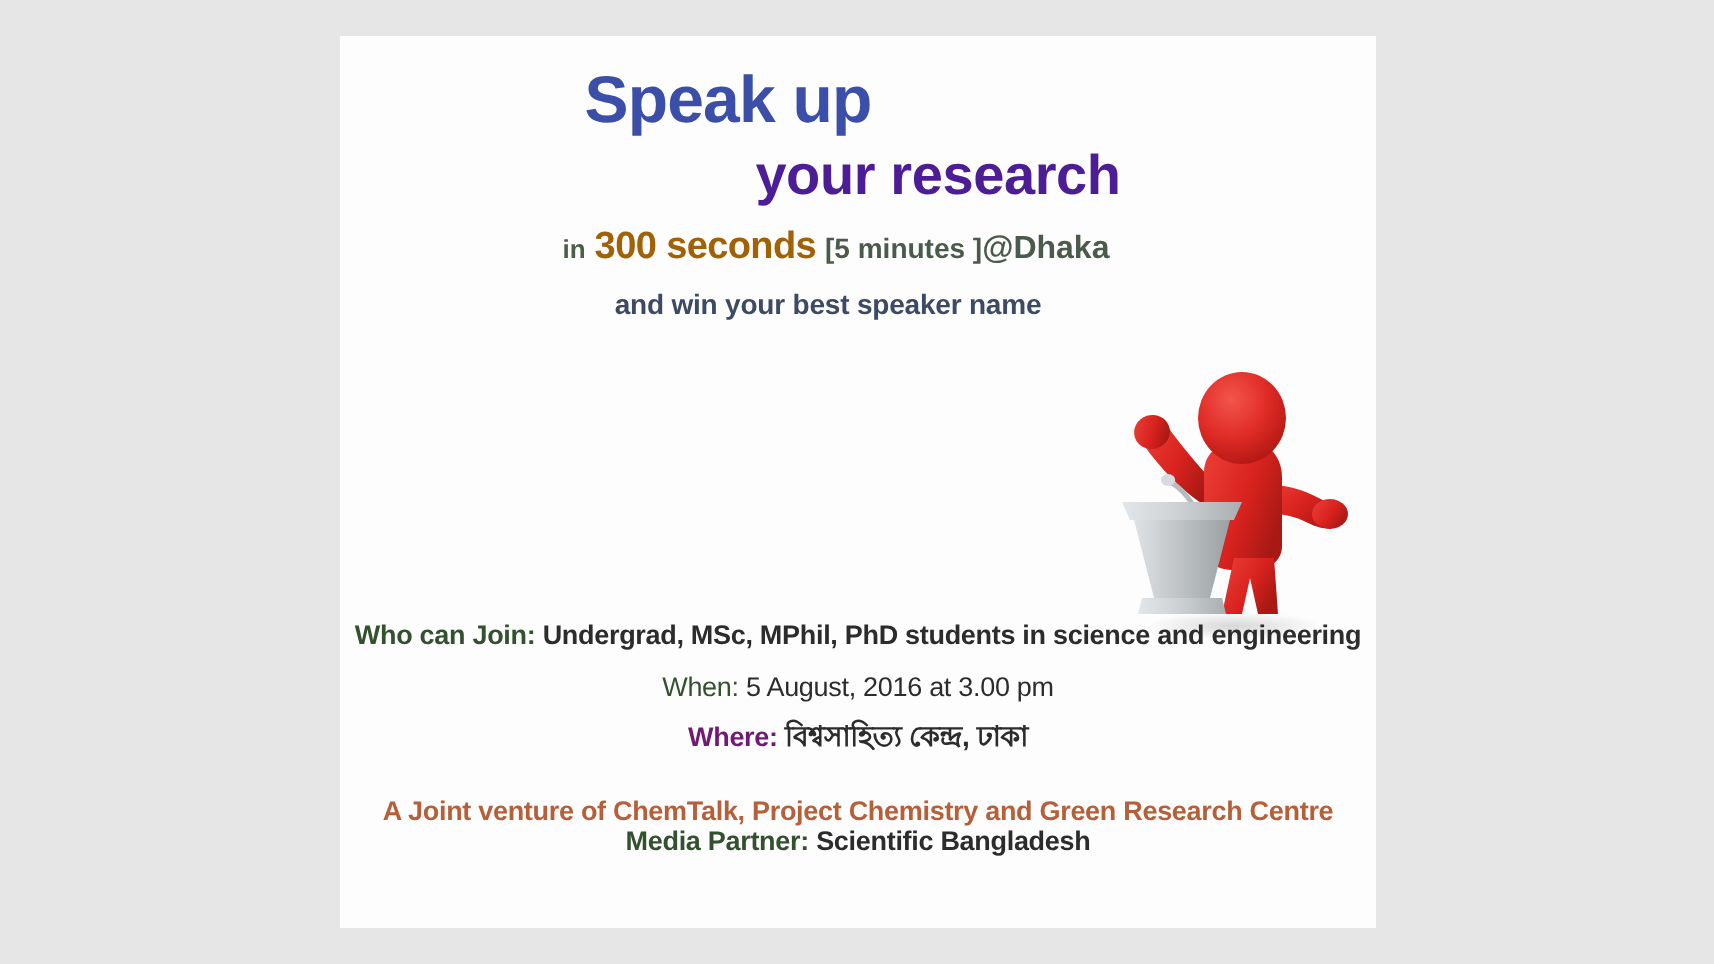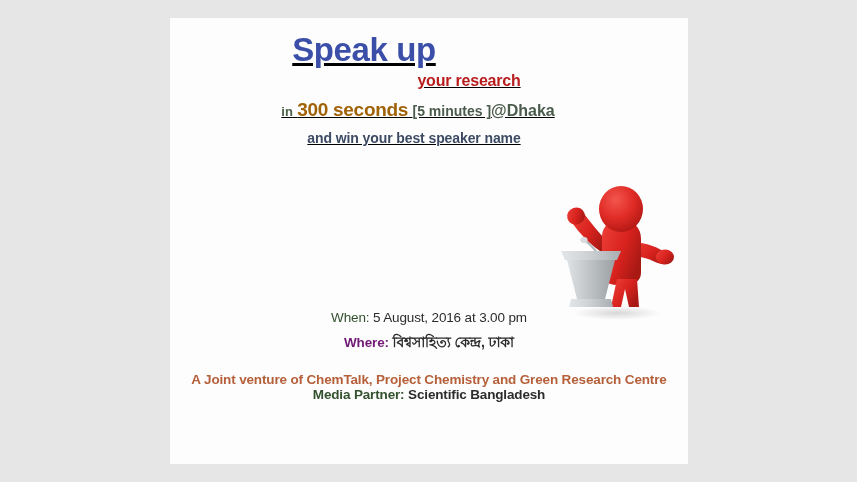--- a/index.html
+++ b/index.html
@@ -34,38 +34,37 @@
     overflow: hidden;
   }
 
   
   .headline-block {
     position: absolute;
     left: 0;
     top: 0;
     width: 488px;
     text-align: center;
-    text-decoration: underline;
   }
 
   .line-speak {
     margin-top: 14px;
     font-size: 33px;
     font-weight: bold;
     color: #3b4fa8;
     letter-spacing: -0.4px;
     line-height: 1.08;
     padding-right: 100px;
   }
 
   .line-research {
     margin-top: 4px;
-    font-size: 16px;
-    font-weight: bold;
-    color: #b91c1c;
+    font-size: 28px;
+    font-weight: bold;
+    color: #4c1d95;
     letter-spacing: -0.2px;
     padding-left: 110px;
   }
 
   .line-seconds {
     margin-top: 9px;
     color: #3f553d;
     white-space: nowrap;
     padding-left: 8px;
   }
@@ -248,20 +247,24 @@
         <path d="M16,70 L76,70 L72,79 L20,79 Z" fill="url(#podiumTop)"></path>
 
         <path d="M22,79 L70,79 L60,118 L32,118 Z" fill="url(#podiumBody)"></path>
 
         <path d="M26,118 L66,118 L68,126 L24,126 Z" fill="url(#podiumTop)"></path>
       </svg>
     </div>
 
     <div class="details-block">
 
+      <div class="ln ln-who">
+        <span>Who can Join:</span>
+        <span class="dark">Undergrad, MSc, MPhil, PhD students in science and engineering</span>
+      </div>
 
 
       <div class="ln ln-when">
         <span class="grn">When:</span>
         <span>5 August, 2016 at 3.00 pm</span>
       </div>
 
       <div class="ln ln-where">
         <span class="grn">Where:</span>
         <span class="bn">বিশ্বসাহিত্য কেন্দ্র, ঢাকা</span>

